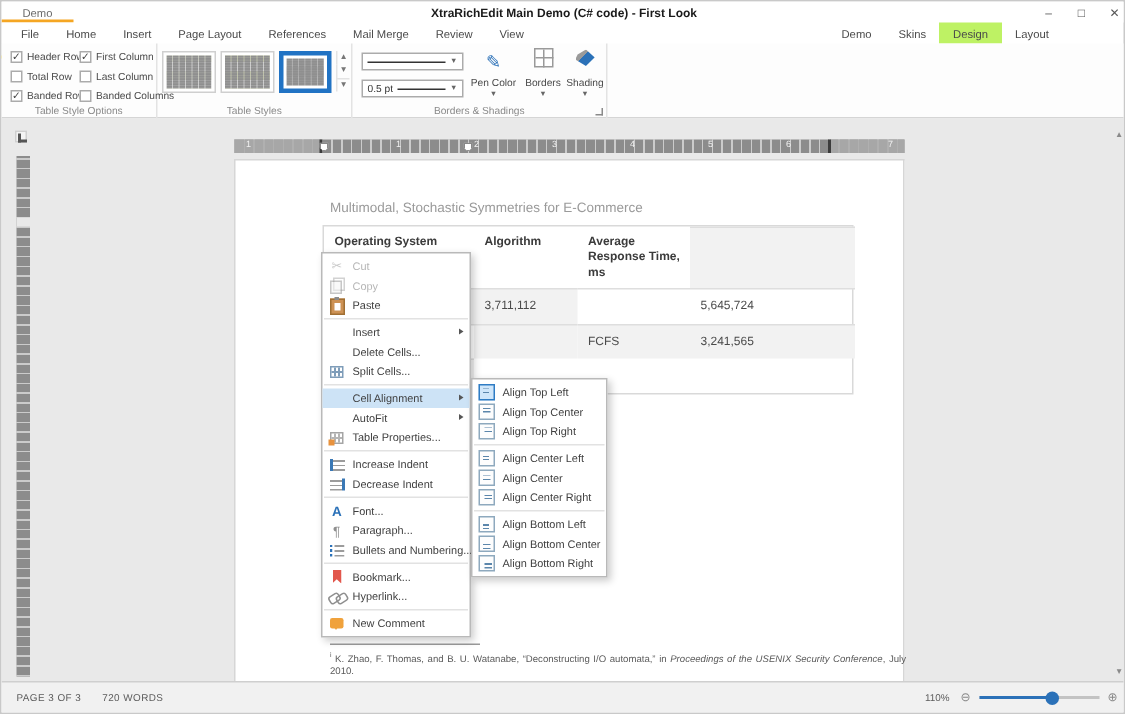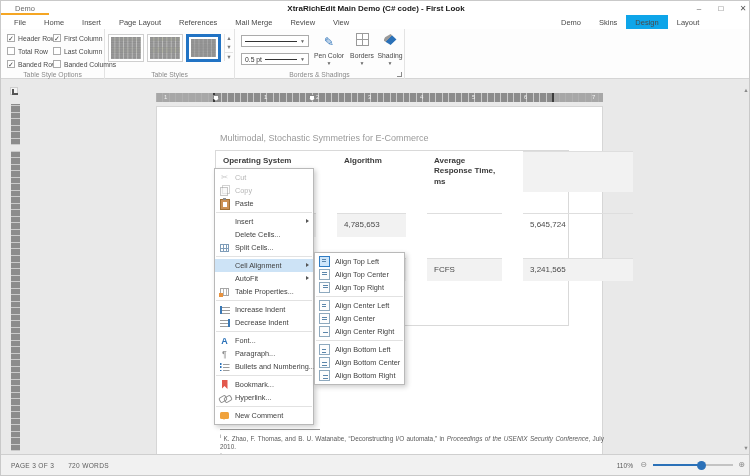--- a/index.html
+++ b/index.html
@@ -15,21 +15,21 @@
   .ctx { position:absolute; top:0; height:14px; font-size:7.5px; color:#6b6b6b; text-align:center; padding-top:3px; }
   .ctx-demo { left:560; width:48px; border-bottom:2px solid #f5a623; }
   .ctx-table { left:613; width:86px; border-bottom:2px solid #ffd900;margin-top:24px; }
   .winbtn { position:absolute; top:2px; width:16px; height:11px; font-size:8px; color:#555; text-align:center; line-height:11px; }
   .btn-min { left:690px; } .btn-max { left:712px; } .btn-close { left:734px; }
   
   .tabrow { position:absolute; left:0; top:14px; width:638px; height:14px; background:#fff; }
   .tabs-left { position:absolute; left:4px; top:0; display:flex; }
   .tabs-right { position:absolute; left:551px; top:0; display:flex; }
   .rtab { font-size:7.5px; color:#4a4a4a; padding:3px 9px 2px; white-space:nowrap; }
-  .rtab.active { background:#0ea5e9; }
+  .rtab.active { background:#bef264; }
   
   .ribbon { position:absolute; left:0; top:28px; width:750px; height:50px; background:#fdfdfd; border-bottom:1px solid #d5d5d5; }
   .rgroup { position:absolute; top:0; height:50px; border-right:1px solid #e3e3e3; }
   .rgroup-label { position:absolute; left:0; right:0; bottom:1px; text-align:center; font-size:6.8px; color:#8a8a8a; }
   .g-options { left:0; width:104px; }
   .cbrow { position:absolute; display:flex; align-items:center; height:10px; }
   .cb { width:8px; height:8px; border:1px solid #ababab; background:#fff; margin-right:3px; font-size:7px; line-height:7px; text-align:center; color:#444; flex:none; }
   .cb-label { font-size:6.8px; color:#4a4a4a; white-space:nowrap; }
   .g-styles { left:104px; width:130px; }
   .thumb { position:absolute; top:5px; height:28px; border:1px solid #cfcfcf; background:#fff; }
@@ -65,21 +65,21 @@
   .rnum { position:absolute; top:0; font-size:6px; color:#f2f2f2; line-height:9px; }
   .notch { position:absolute; top:0; width:2px; height:9px; background:#3c3c3c; }
   .marker { position:absolute; width:6px; height:6px; background:#fff; border:1px solid #888; }
   .mk1 { left:57px; top:2px; clip-path:polygon(0 0,100% 0,100% 55%,50% 100%,0 55%); }
   .mk2 { left:153px; top:2px; clip-path:polygon(0 0,100% 0,100% 55%,50% 100%,0 55%); }
   .vruler { position:absolute; left:10px; top:25px; width:9px; height:347px; background:#8c8c8c;
     background-image:repeating-linear-gradient(0deg,rgba(255,255,255,.55) 0 1px,transparent 1px 6.5px); }
   .vruler .vnotch { position:absolute; left:0; right:0; top:41px; height:6px; background:#e9e9e9; }
   .page { position:absolute; left:155px; top:27px; width:447px; height:350px; background:#fff; border:1px solid #d6d6d6; border-bottom:none; }
   .doc-title { position:absolute; left:63px; top:26px; font-size:9px; color:#9a9a9a; }
-  .doc-table { position:absolute; left:58px; top:43px; width:354px; display:grid; grid-template-columns:100px 69px 75px 110px; border:1px solid #d9d9d9; background:#fff; font-size:8px; color:#4a4a4a;gap:21px; }
+  .doc-table { position:absolute; left:58px; top:43px; width:354px; display:grid; grid-template-columns:100px 69px 75px 110px; border:1px solid #d9d9d9; background:#fff; font-size:8px; color:#4a4a4a; }
   .doc-table .cell { padding:6px 4px 6px 7px; line-height:1.3; }
   .doc-table .hcell { font-weight:bold; color:#3b3b3b; padding:5px 4px 5px 7px; }
   .doc-table .band { background:#f2f2f2; }
   .doc-table .rowtop { border-top:1px solid #dedede; }
   .fnsep { position:absolute; left:63px; top:322px; width:100px; height:1px; background:#9a9a9a; }
   .footnotes { position:absolute; left:63px; top:326px; width:384px; font-size:6.4px; line-height:8px; color:#5a5a5a; text-align:justify; }
   .footnotes p { margin-bottom:1px; }
   .footnotes sup { font-size:4.5px; }
   .footnotes .it { font-style:italic; }
   .vscroll { position:absolute; right:0; top:0; width:11px; height:377px; background:#e9e9e9; }
@@ -266,21 +266,21 @@
     <div class="page">
       <div class="doc-title">Multimodal, Stochastic Symmetries for E-Commerce</div>
 
       <div class="doc-table">
         <div class="cell hcell">Operating System</div>
         <div class="cell hcell">Algorithm</div>
         <div class="cell hcell">Average Response Time, ms</div>
 
         <div class="cell band rowtop"></div>
         <div class="cell band rowtop">SSTF</div>
-        <div class="cell band rowtop">4,785,653</div>
+        <div class="cell band rowtop">3,711,112</div>
 
         <div class="cell rowtop"></div>
         <div class="cell rowtop">5,645,724</div>
         <div class="cell rowtop">11.44</div>
 
         <div class="cell band rowtop"></div>
         <div class="cell band rowtop">FCFS</div>
         <div class="cell band rowtop">3,241,565</div>
         <div class="cell band rowtop">16.4</div>
       </div>

